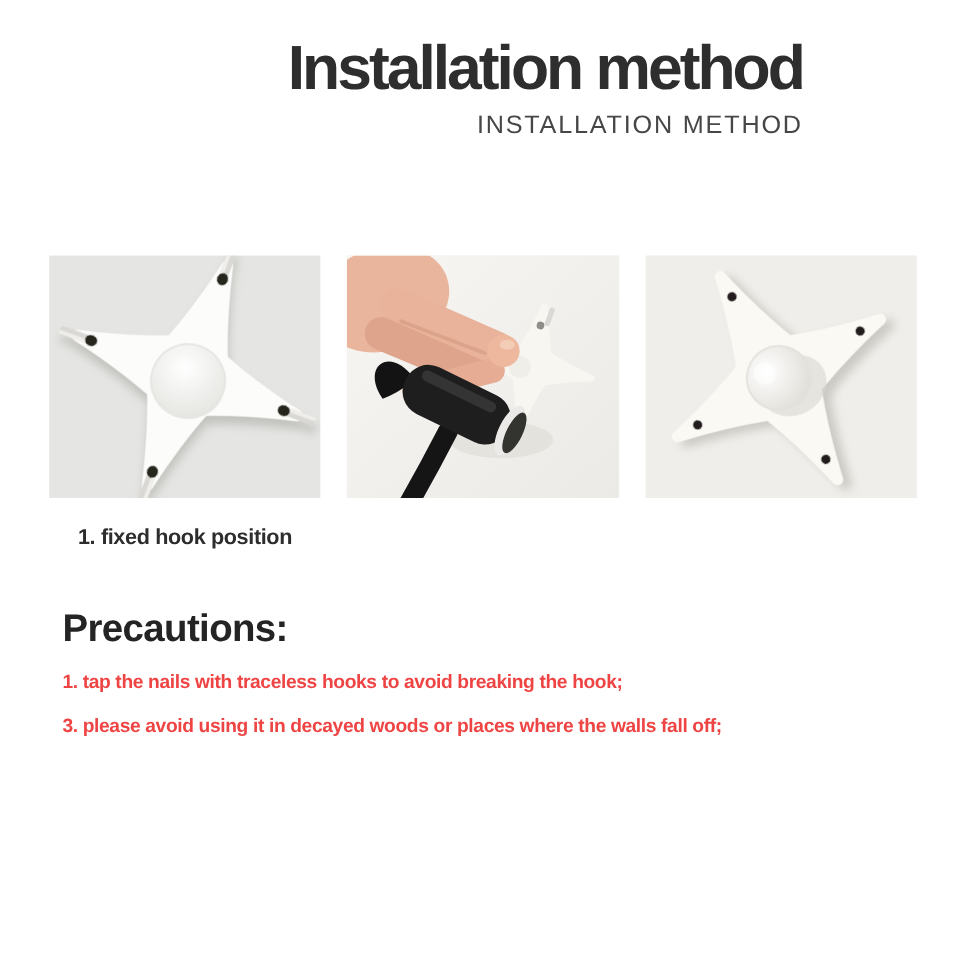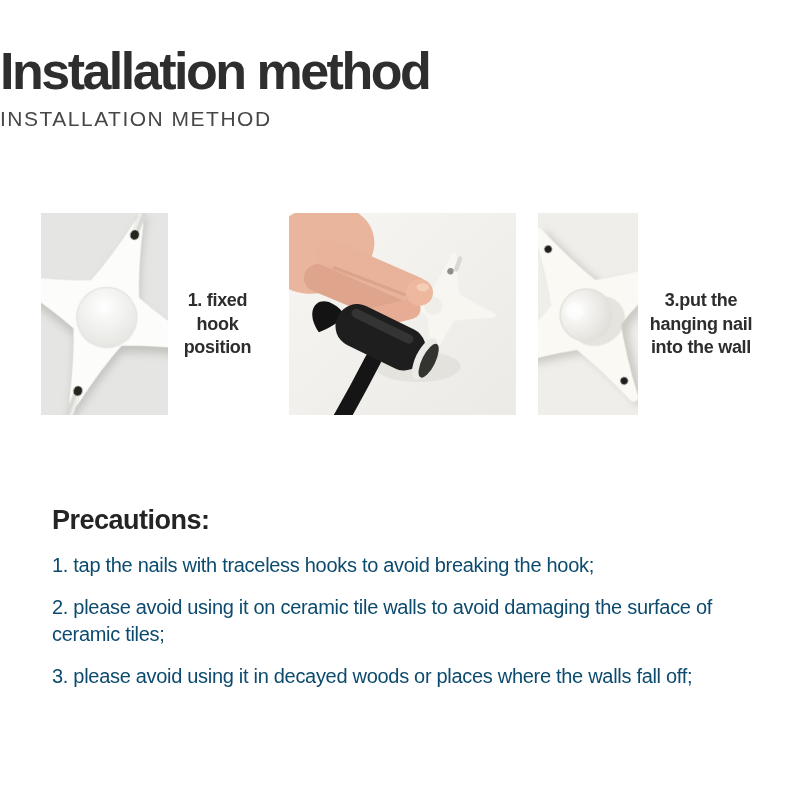--- a/index.html
+++ b/index.html
@@ -2,52 +2,52 @@
 <html><head>
 <meta charset="utf-8">
 <style>
   html,body{margin:0;padding:0;}
   body{
     width:800px;height:800px;background:#ffffff;
     font-family:"Liberation Sans", sans-serif;
     color:#2e2e2e;overflow:hidden;position:relative;
   }
   
-  .header{position:absolute;top:18px;left:0;width:669px;text-align:left;}
+  .header{position:absolute;top:4px;left:0;width:669px;text-align:right;}
   .title{
     margin-top:26px;font-size:52px;font-weight:800;letter-spacing:-2.5px;
     color:#2e2e2e;line-height:1.05;
   }
   .subtitle{
     margin-top:8px;font-size:21px;font-weight:400;letter-spacing:1.5px;
     color:#474747;
   }
   
   .steps-row{
     position:absolute;top:213px;left:41px;width:723px;
     display:flex;gap:22px;
   }
-  .step{flex:1;display:flex;flex-direction:row;align-items:center;}
+  .step{flex:1;display:flex;flex-direction:column;align-items:center;}
   .photo{
     width:100%;height:202px;overflow:hidden;background:#eeeeec;
   }
   .photo svg{display:block;width:100%;height:100%;}
   .caption{
     margin-top:21px;font-size:18px;font-weight:700;letter-spacing:-0.3px;
     color:#2d2d2d;text-align:center;line-height:1.3;max-width:210px;
   }
   
   .precautions{position:absolute;top:505px;left:52px;width:697px;}
   .prec-heading{
-    font-size:27px;font-weight:800;letter-spacing:-0.5px;color:#242424;
+    font-size:32px;font-weight:800;letter-spacing:-0.5px;color:#242424;
     margin:0 0 16px 0;
   }
   .prec-list{list-style:none;margin:0;padding:0;}
   .prec-item{
-    font-size:20px;font-weight:400;letter-spacing:-0.3px;color:#0c4a6e;
+    font-size:16px;font-weight:700;letter-spacing:-0.3px;color:#ef4444;
     line-height:1.35;margin-bottom:15px;
   }
 </style>
 </head>
 <body>
 
 <div class="header">
   <div class="title">Installation method</div>
   <div class="subtitle">INSTALLATION METHOD</div>
 </div>
@@ -157,25 +157,23 @@
           <circle cx="76" cy="0" r="3.8" fill="#201f1a"></circle>
           <circle cx="0" cy="76" r="3.8" fill="#201f1a"></circle>
           <circle cx="-76" cy="0" r="3.8" fill="#201f1a"></circle>
           <circle cx="0" cy="-76" r="3.8" fill="#201f1a"></circle>
           <ellipse cx="7" cy="11" rx="28" ry="24" fill="#d6d4cc" opacity="0.55"></ellipse>
           <circle cx="0" cy="0" r="26" fill="url(#dome3)" stroke="#e3e1da" stroke-width="1.5"></circle>
           <circle cx="-8" cy="-9" r="9" fill="#ffffff" opacity="0.55"></circle>
         </g>
       </svg>
     </div>
-    <div class="caption">3.put the hanging nail into the wall</div>
   </div>
 
 </div>
 
 <div class="precautions">
   <h2 class="prec-heading">Precautions:</h2>
   <ul class="prec-list">
     <li class="prec-item">1. tap the nails with traceless hooks to avoid breaking the hook;</li>
-    <li class="prec-item">2. please avoid using it on ceramic tile walls to avoid damaging the surface of ceramic tiles;</li>
     <li class="prec-item">3. please avoid using it in decayed woods or places where the walls fall off;</li>
   </ul>
 </div>
 
 </body></html>

